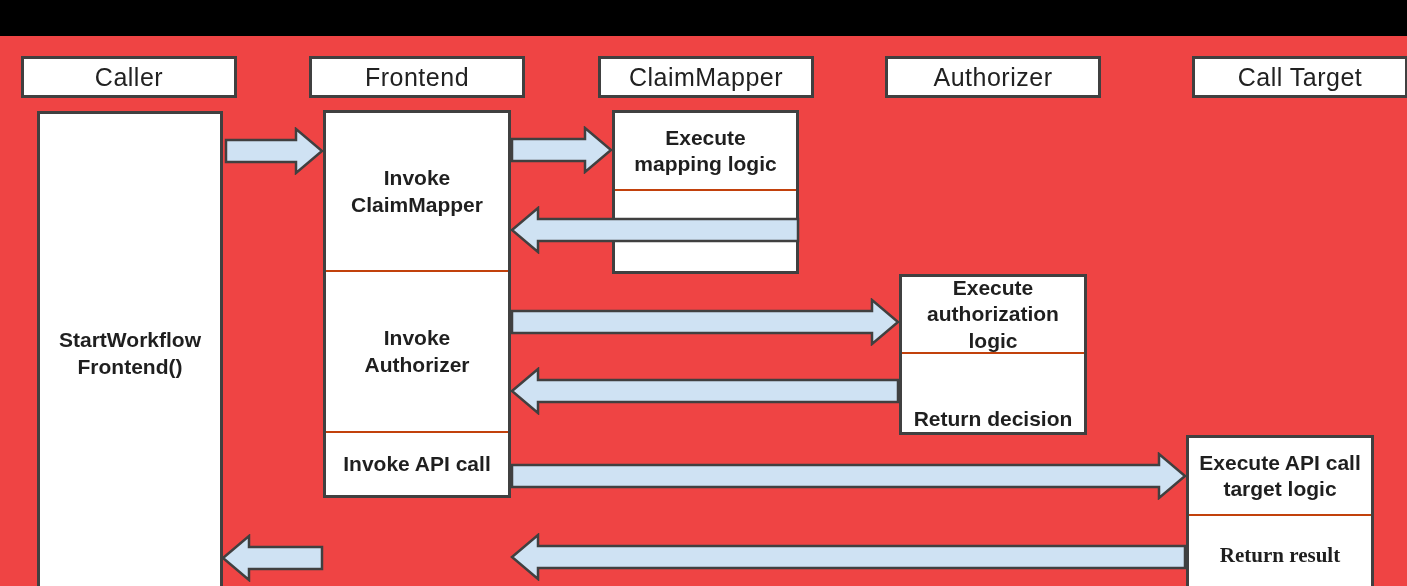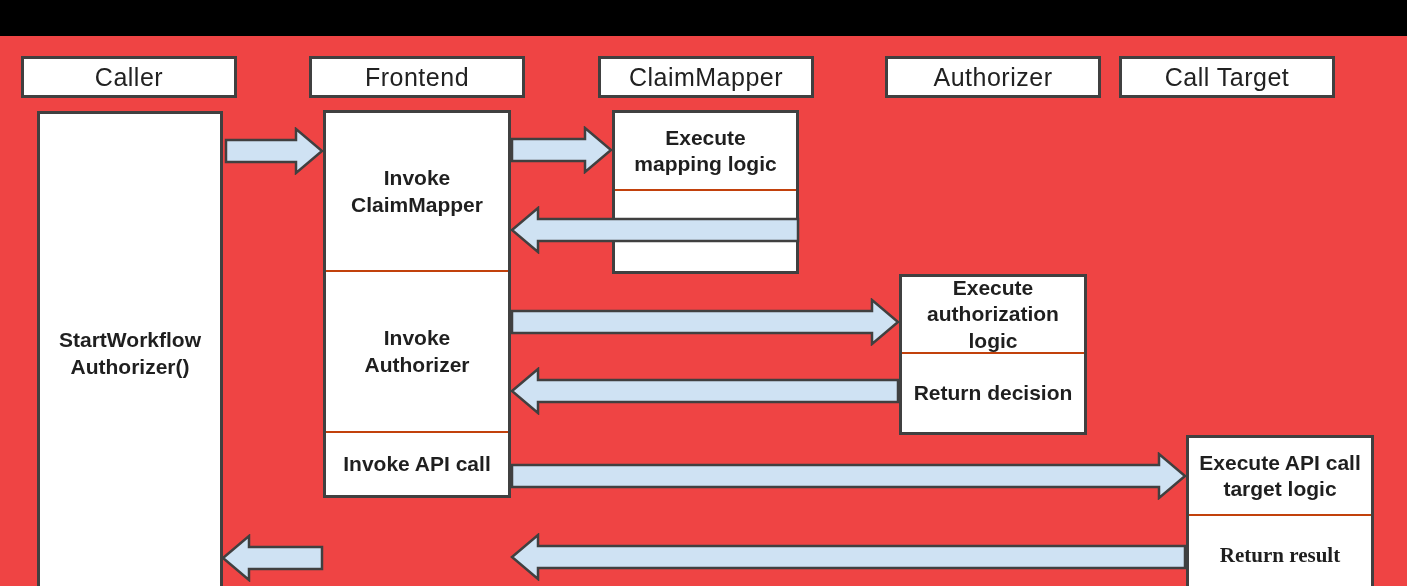--- a/index.html
+++ b/index.html
@@ -77,25 +77,25 @@
 </style>
 </head>
 <body>
 
 <div class="canvas">
 
   <div class="hdr" style="left:21px;">Caller</div>
   <div class="hdr" style="left:309px;">Frontend</div>
   <div class="hdr" style="left:598px;">ClaimMapper</div>
   <div class="hdr" style="left:885px;">Authorizer</div>
-  <div class="hdr" style="left:1119px;">Call Target</div>
+  <div class="hdr" style="left:1192px;">Call Target</div>
 
   <div class="box center-flex" style="left:37px; top:75px; width:186px; height:485px;">
     <div class="lbl">StartWorkflow
-Authorizer()</div>
+Frontend()</div>
   </div>
 
   <div class="box stack" style="left:323px; top:74px; width:188px; height:388px;">
     <div class="cell divided" style="height:159px;">
       <div class="lbl">Invoke
 ClaimMapper</div>
     </div>
     <div class="cell divided" style="height:161px;">
       <div class="lbl">Invoke
 Authorizer</div>
@@ -114,21 +114,21 @@
       <div class="lbl">Return Claims</div>
     </div>
   </div>
 
   <div class="box stack" style="left:899px; top:238px; width:188px; height:161px;">
     <div class="cell divided" style="height:77px;">
       <div class="lbl">Execute
 authorization
 logic</div>
     </div>
-    <div class="cell" style="flex:1;">
+    <div class="cell" style="flex:1;align-items:flex-end;">
       <div class="lbl">Return decision</div>
     </div>
   </div>
 
   <div class="box stack" style="left:1186px; top:399px; width:188px; height:163px;">
     <div class="cell divided" style="height:78px;">
       <div class="lbl">Execute API call
 target logic</div>
     </div>
     <div class="cell" style="flex:1;font-family:Liberation Serif, serif;">

